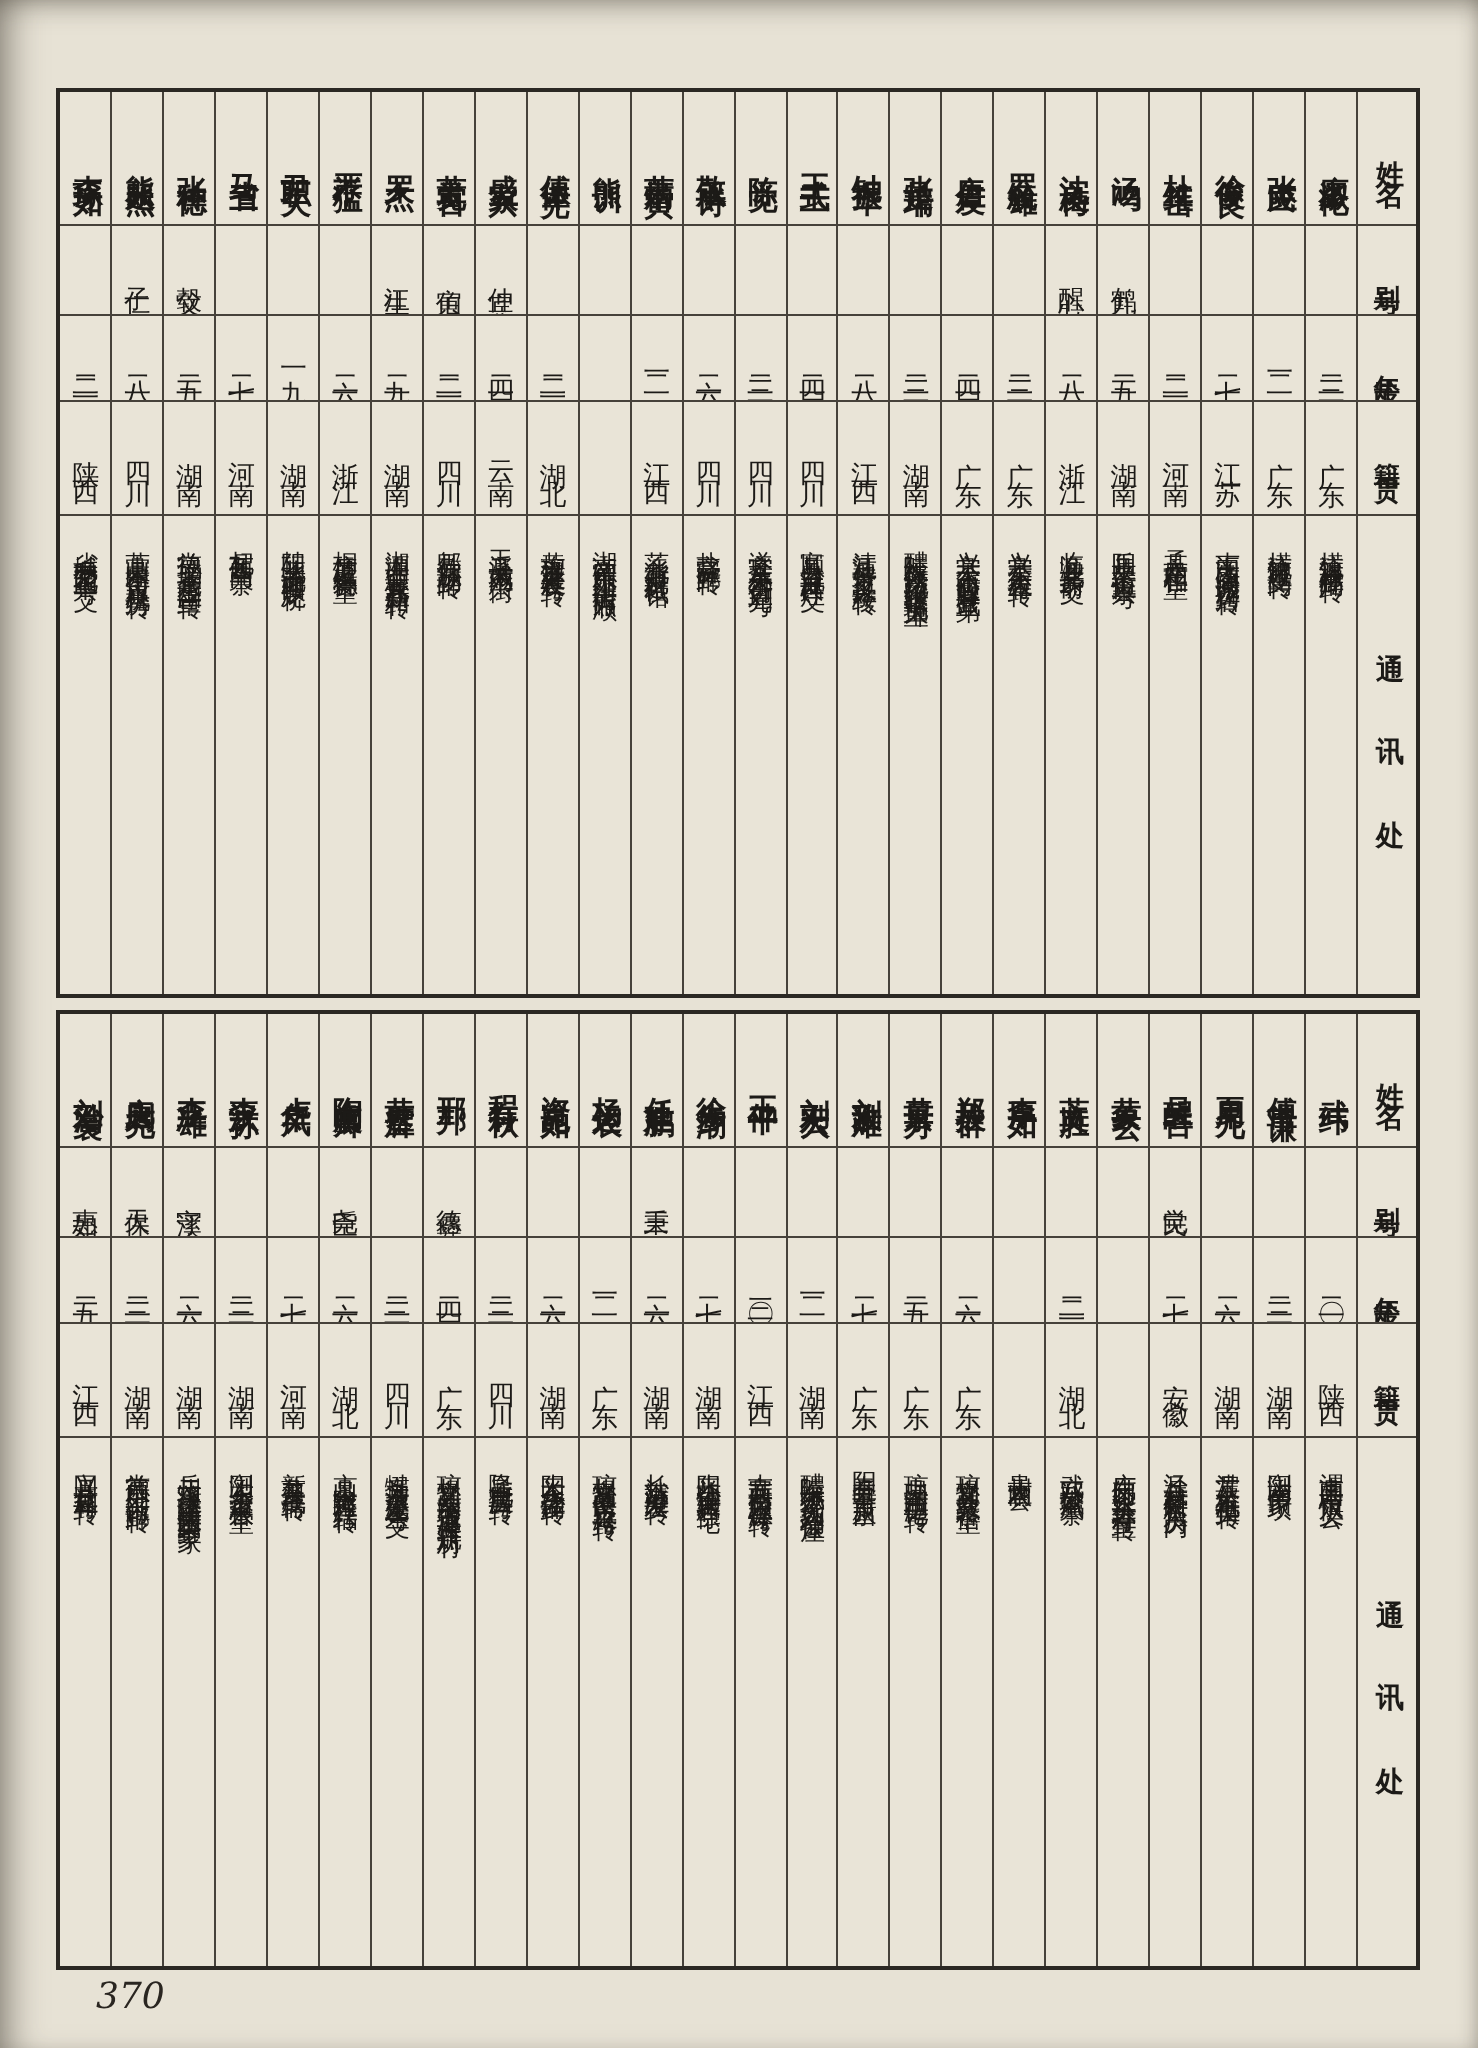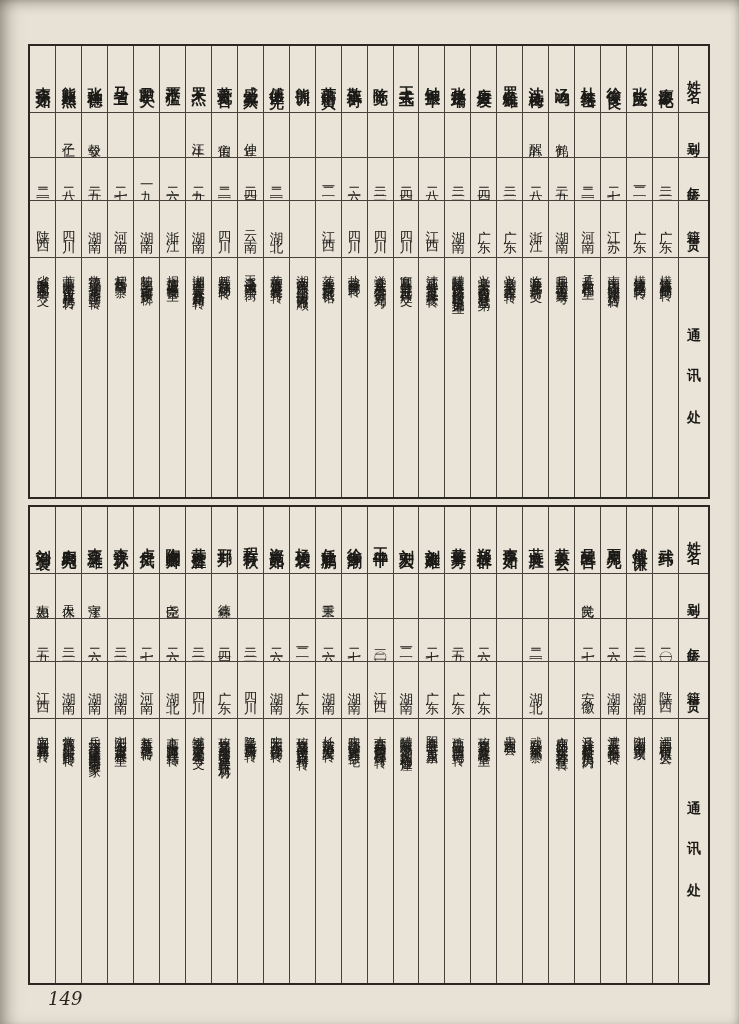--- a/index.html
+++ b/index.html
@@ -1002,14 +1002,14 @@
         </div>
         <div class="cell row-origin">
           <span class="vtext">江西</span>
         </div>
         <div class="cell row-address">
           <span class="vtext">兴国县黄益和号转</span>
         </div>
       </div>
     </div>
 
-  <div class="page-number">149</div>
+  <div class="page-number">370</div>
 </div>
 
 </body></html>

